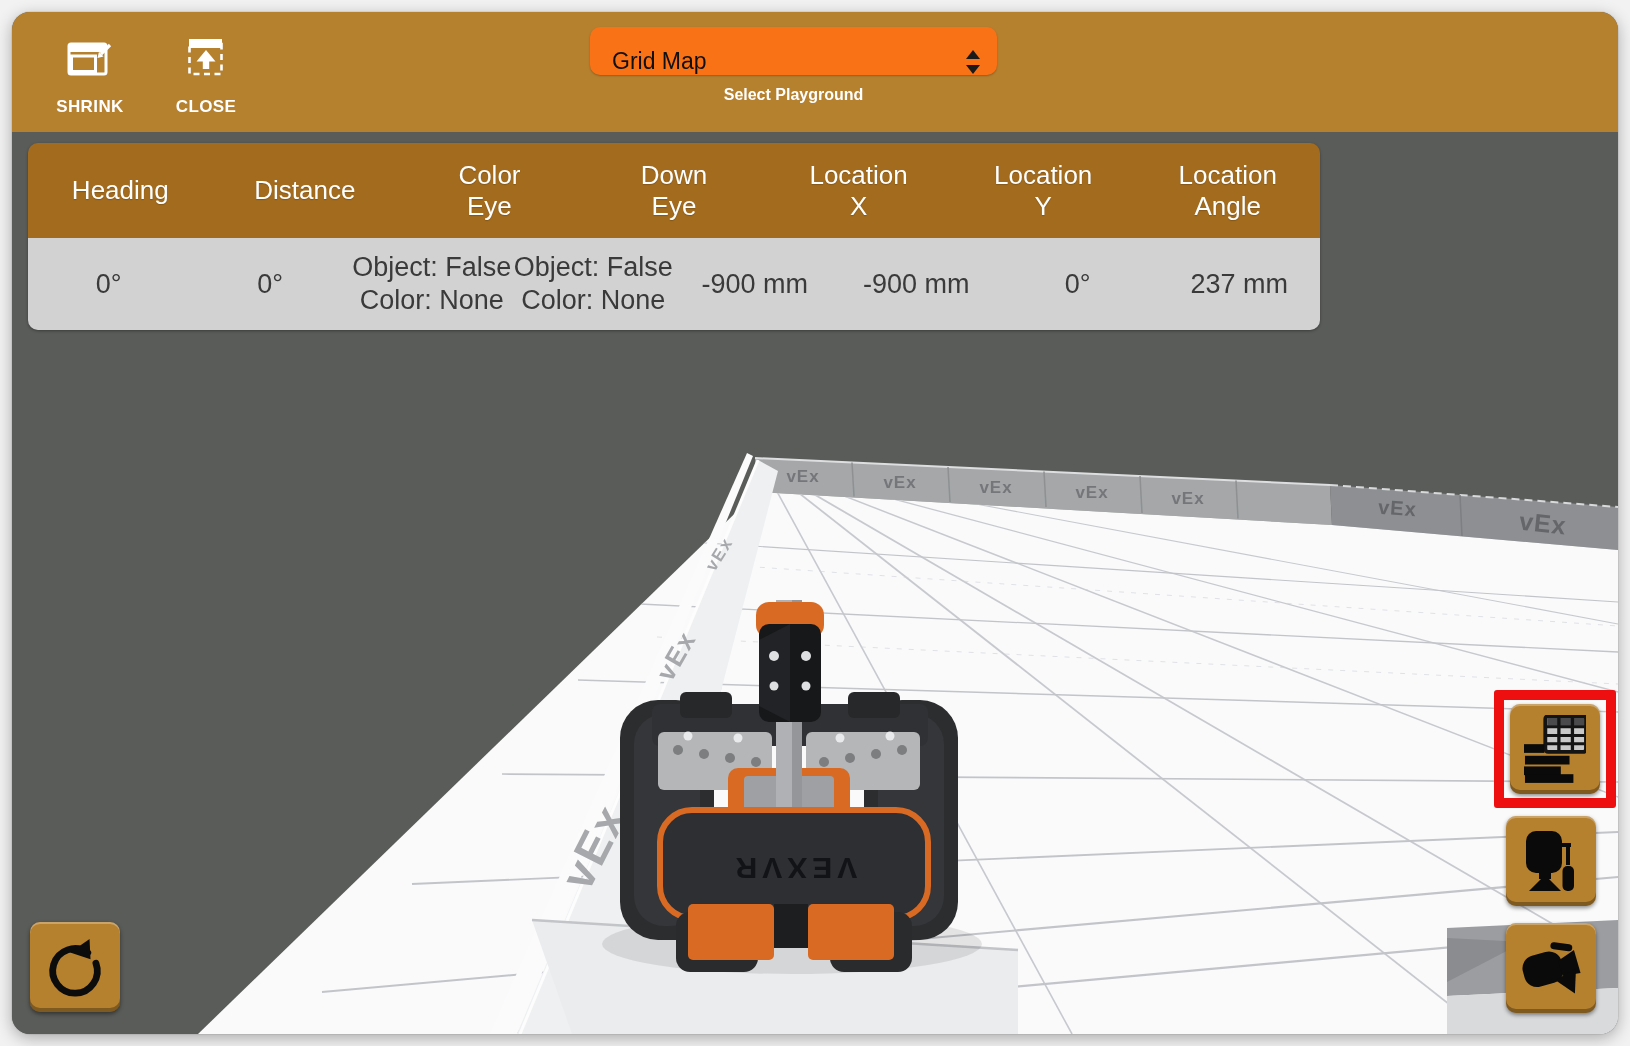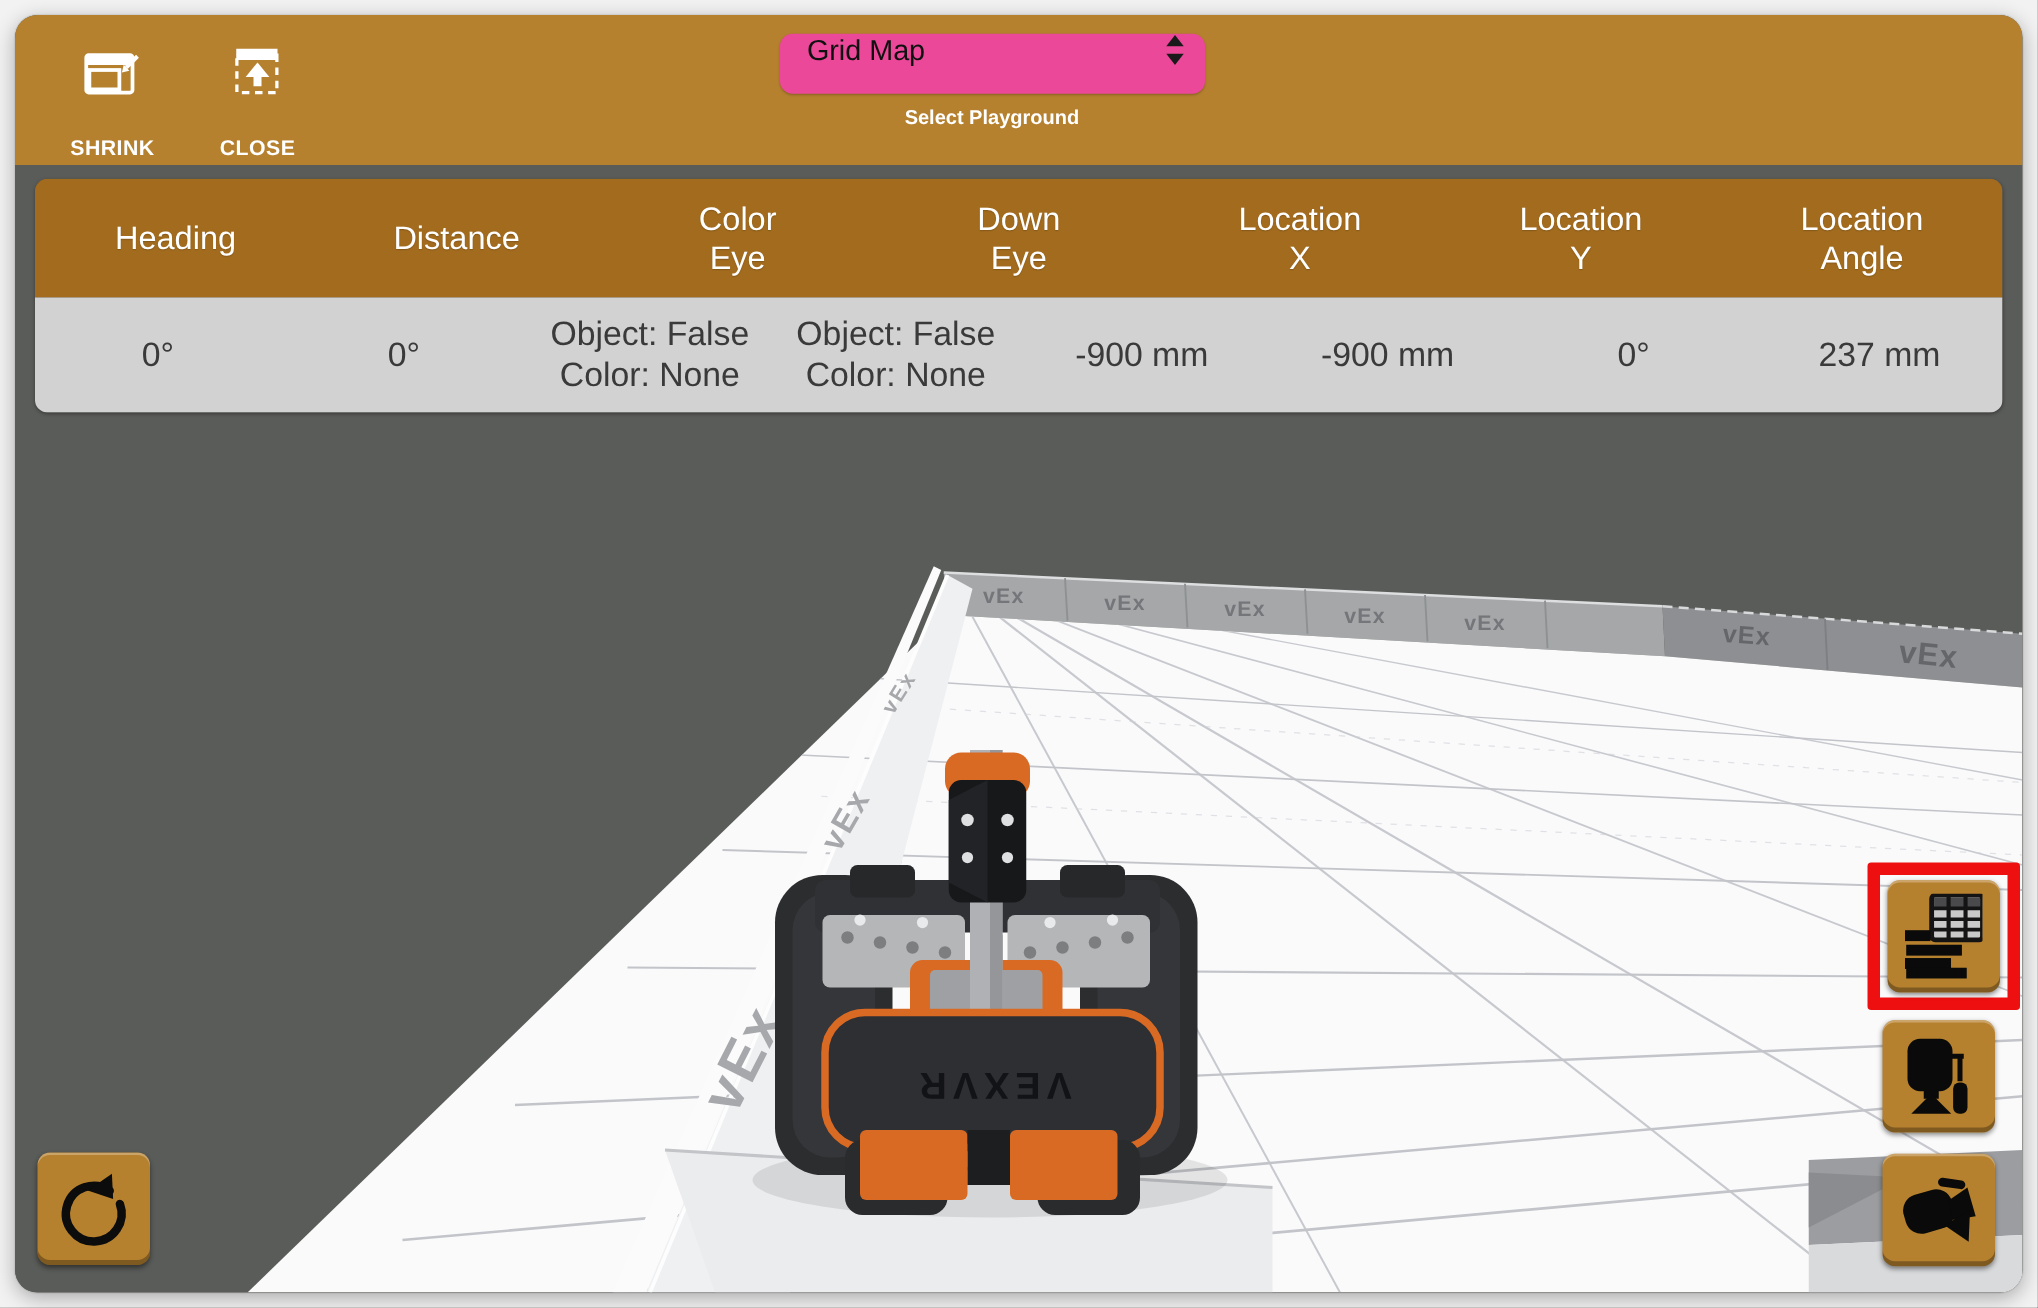--- a/index.html
+++ b/index.html
@@ -7,32 +7,32 @@
 
   .window { position:absolute; left:12px; top:12px; width:1606px; height:1022px;
     border-radius:18px; overflow:hidden; background:#5a5c59;
     box-shadow:0 4px 16px rgba(0,0,0,.30), 0 0 0 1px rgba(0,0,0,.06); }
 
   
   .topbar { position:absolute; left:0; top:0; width:100%; height:120px; background:#b6812f; }
   .tb-group-left { position:absolute; left:28px; top:0; height:100%; display:flex; gap:16px; }
   .tb-group-right { position:absolute; right:26px; top:0; height:100%; display:flex; gap:47px; }
   .tb-btn { display:flex; flex-direction:column; align-items:center; justify-content:flex-start;
-    padding-top:24px; gap:31px; min-width:100px; cursor:pointer; }
+    padding-top:24px; gap:19px; min-width:100px; cursor:pointer; }
   .tb-btn.narrow { min-width:70px; }
   .tb-label { color:#fff; font-size:17px; font-weight:700; letter-spacing:.4px; }
   .tb-center { position:absolute; left:610px; top:15px; width:343px; display:flex; flex-direction:column; align-items:center; }
-  .select-pill { width:340px; height:48px; background:#ec4899; border-radius:10px; display:flex;
-    align-items:flex-start; padding:0 16px 0 22px; cursor:pointer;
+  .select-pill { width:407px; height:48px; background:#f97316; border-radius:10px; display:flex;
+    align-items:flex-end; padding:0 16px 0 22px; cursor:pointer;
     box-shadow:0 1px 2px rgba(0,0,0,.25); }
   .select-pill .sel-text { flex:1; font-size:23px; color:#101010; }
   .select-caption { margin-top:11px; color:#fff; font-size:16px; font-weight:700; }
 
   
-  .sensor-table { position:absolute; left:16px; top:131px; width:1574px; height:187px;
+  .sensor-table { position:absolute; left:16px; top:131px; width:1292px; height:187px;
     border-radius:10px; overflow:hidden; z-index:5; box-shadow:0 1px 3px rgba(0,0,0,.35); }
   .thead { display:flex; height:95px; background:#a26b1e; }
   .trow  { display:flex; height:92px; background:#d2d2d3; }
   .th,.td { flex:1 1 0; display:flex; flex-direction:column; align-items:center; justify-content:center; line-height:31px; }
   .th { color:#fff; font-size:26px; font-weight:400; text-shadow:0 1px 1px rgba(0,0,0,.18); }
   .td { color:#3a3a3a; font-size:27px; line-height:33px; }
   .th span:empty, .td span:empty { display:none; }
 
   
   .scene { position:absolute; left:0; top:120px; width:1606px; height:902px; display:block; }

